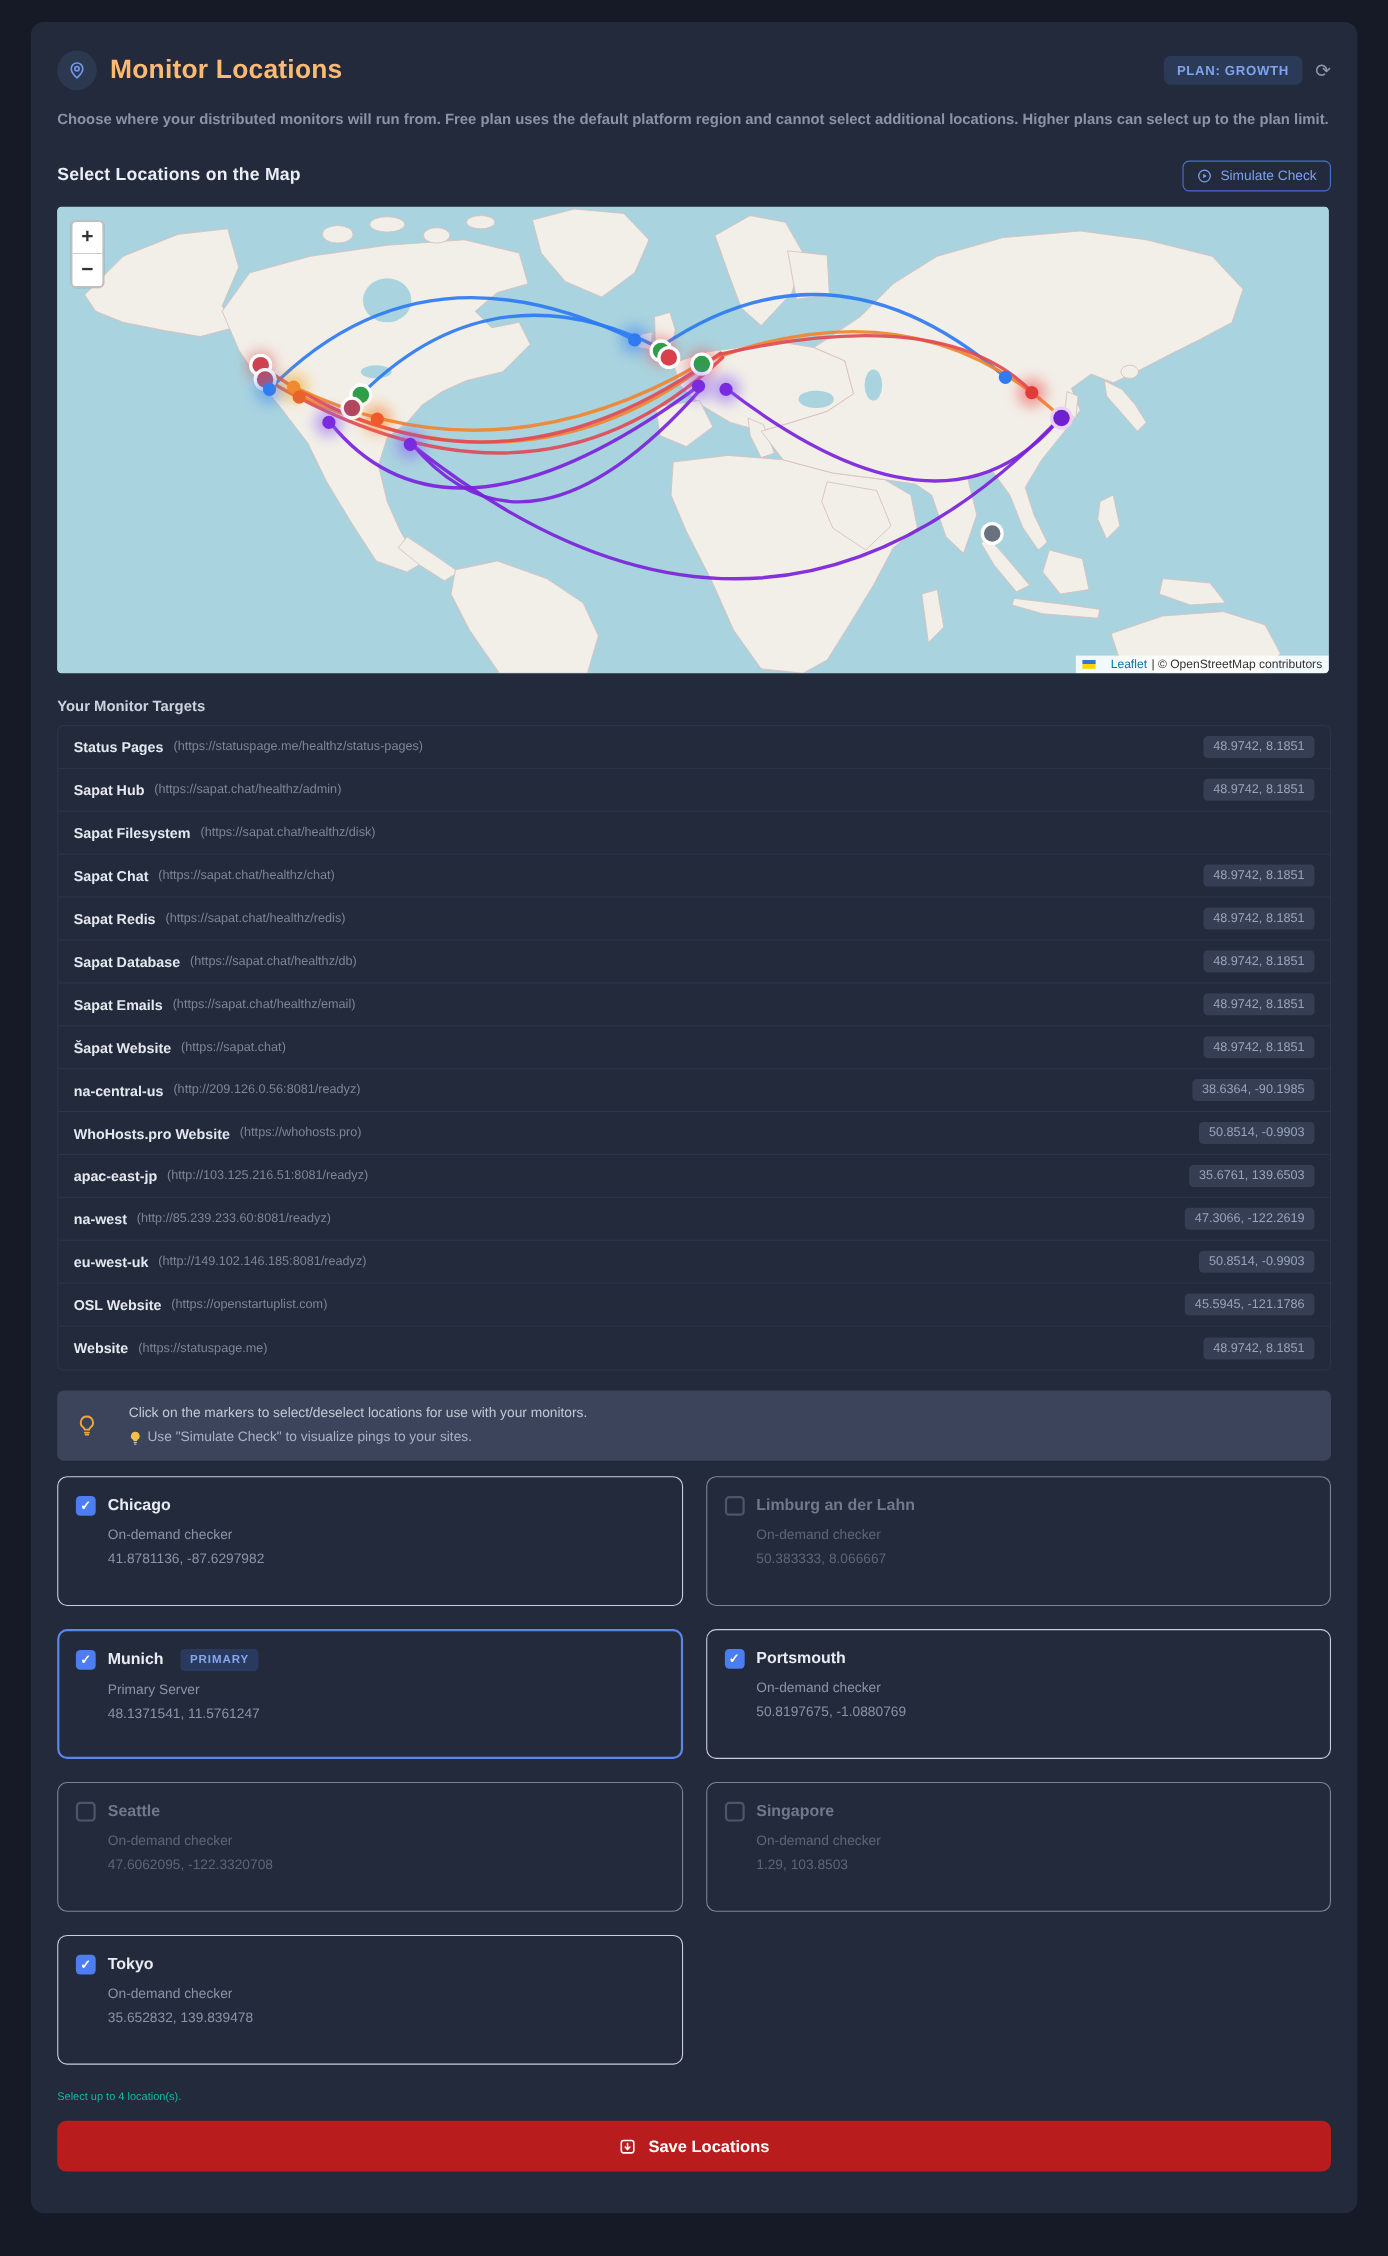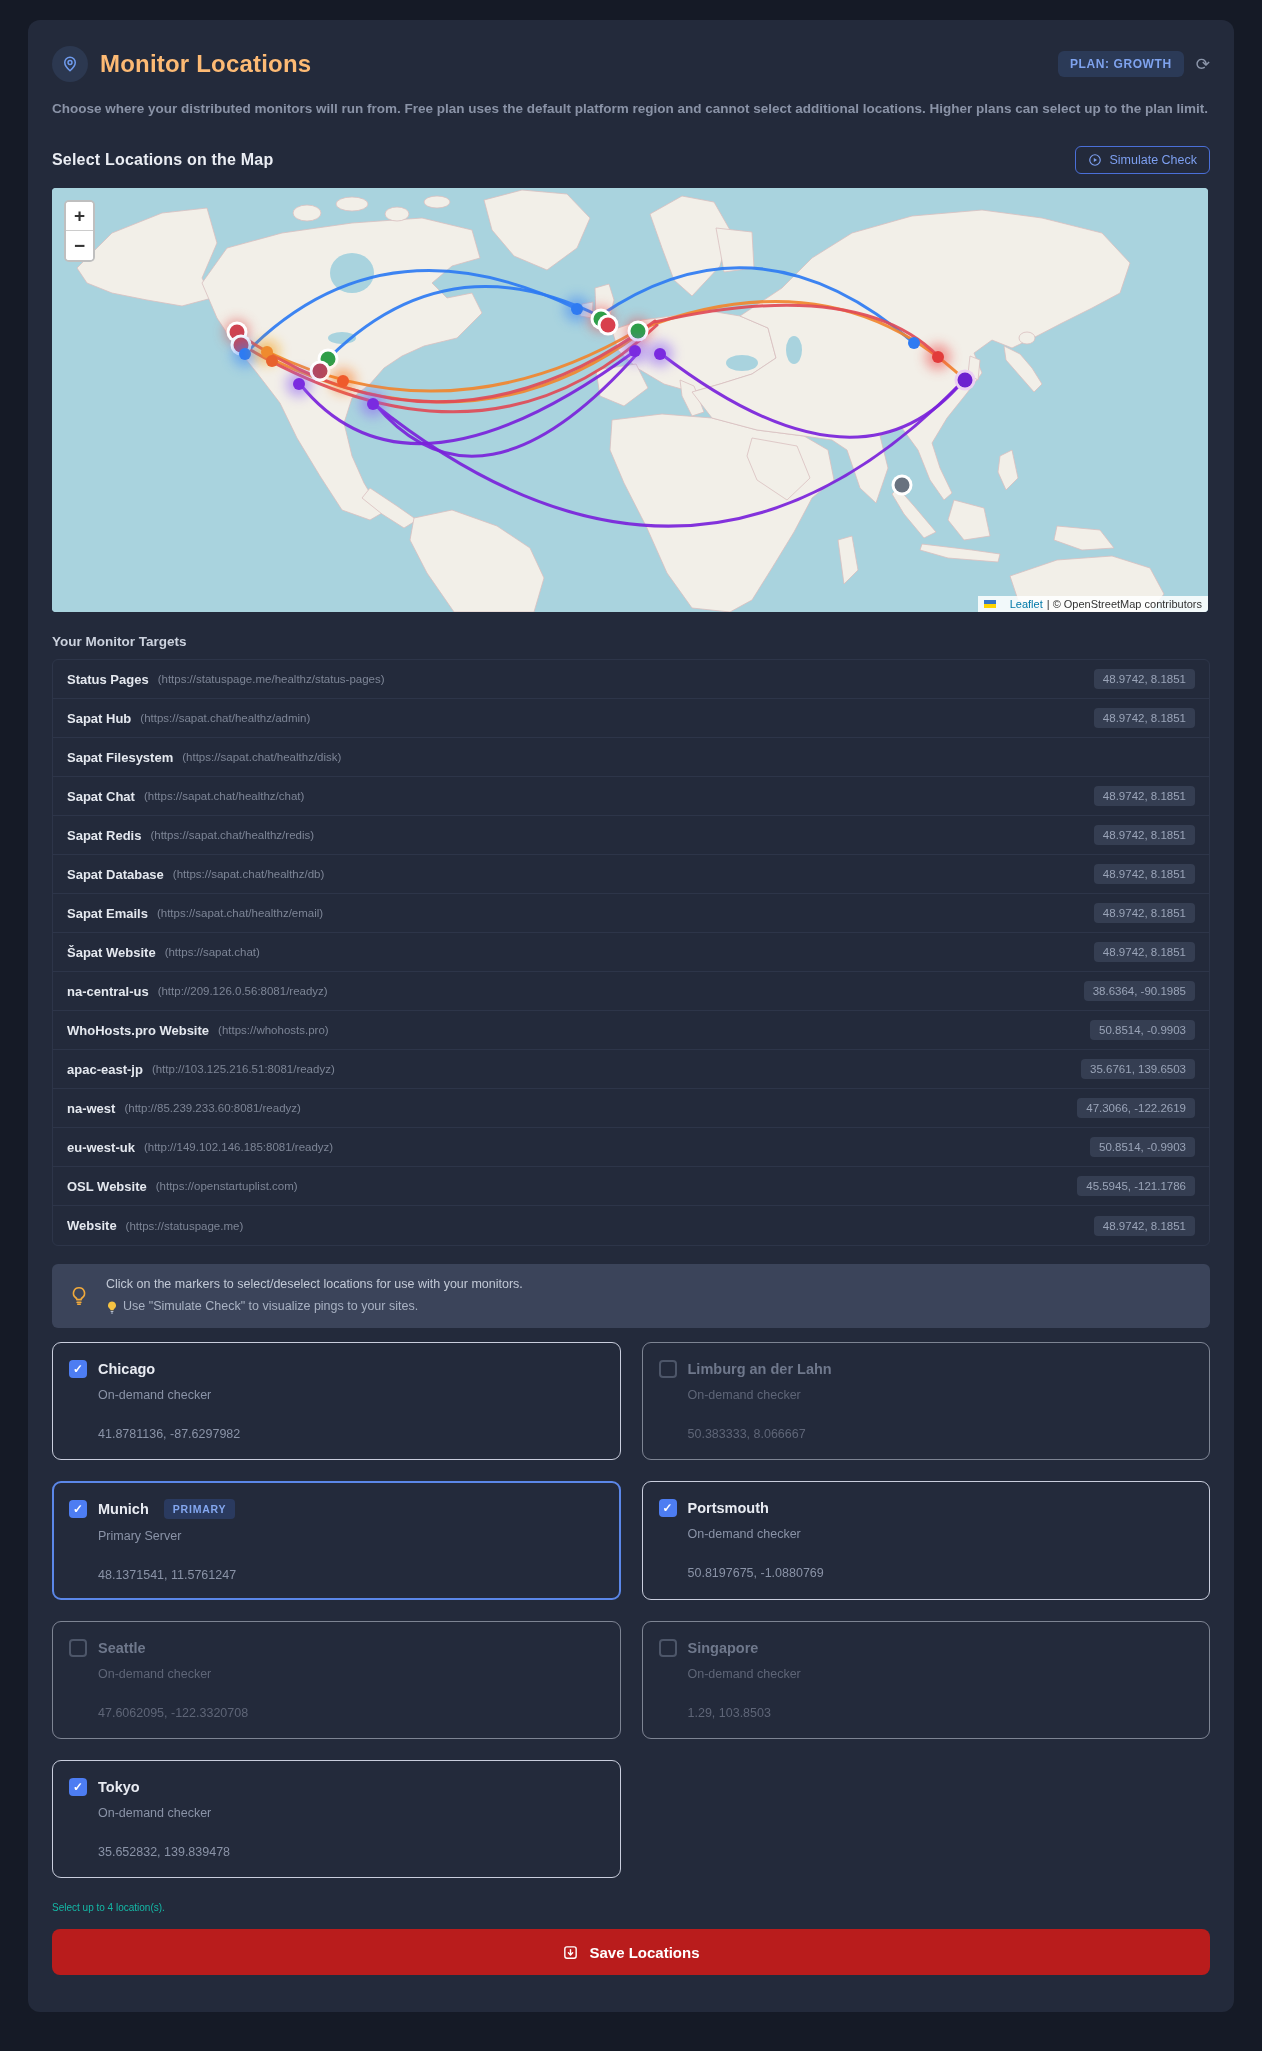--- a/index.html
+++ b/index.html
@@ -32,36 +32,36 @@
   .attrib .lf { color:#0078a8;padding-left:10px; }
   
   .tgt-h { margin-top:22px; font-size:13.5px; font-weight:700; color:#ccd2de; }
   .tgt-list { margin-top:10px; border:1px solid #2d3549; border-radius:6px; overflow:hidden; }
   .tgt-row { display:flex; align-items:center; height:39px; padding:0 14px; border-bottom:1px solid #2d3549; }
   .tgt-row:last-child { border-bottom:none; }
   .tgt-name { font-size:13px; font-weight:700; color:#e4e8ef; }
   .tgt-url { margin-left:9px; font-size:11.5px; color:#7d8596; }
   .tgt-coord { margin-left:auto; background:#353e52; color:#9aa4b8; font-size:11.5px; padding:4px 9px; border-radius:4px; }
   
-  .tip { margin-top:18px; background:#3b445a; border-radius:6px; padding:10px 16px; display:flex; align-items:center; gap:16px; }
+  .tip { margin-top:18px; background:#3b445a; border-radius:6px; padding:10px 16px; display:flex; align-items:center; gap:27px; }
   .tip-txt { font-size:12.5px; color:#c2c9d6; line-height:1.75; }
   .tip-txt .l2 { color:#a9b2c3; display:flex; align-items:center; gap:5px; }
   
   .teal-badge { margin-left:auto; background:#12393f; color:#2dd4bf; border:1px solid rgba(45,212,191,.25); font-size:11px; font-weight:700; letter-spacing:.5px; padding:5px 10px; border-radius:3px; }
   .grid { margin-top:14px; display:grid; grid-template-columns:1fr 1fr; gap:21px; }
   .card { border:1px solid #c9cedd; border-radius:9px; padding:17px 16px; min-height:118px; background:transparent; cursor:pointer; }
   .card.primary { border:2px solid #5b87e8; padding:16px 15px; }
   .card .row1 { display:flex; align-items:center; gap:11px; }
   .cbx { width:18px; height:18px; border-radius:4px; display:flex; align-items:center; justify-content:center; flex:0 0 18px; }
   .cbx.on { background:#4d7df2; color:#fff; font-size:12px; font-weight:700; }
   .cbx.off { border:2px solid #4d5669; background:transparent; }
   .cname { font-size:14.5px; font-weight:700; color:#e8ebf2; }
   .pbadge { background:#2a3a5f; color:#84a7ef; font-size:10.5px; font-weight:700; letter-spacing:.8px; padding:4px 9px; border-radius:4px; margin-left:4px; }
   .csub { margin-top:10px; margin-left:29px; font-size:12.5px; color:#8a93a7; }
-  .ccoord { margin-top:25px; margin-left:29px; font-size:12.5px; color:#8a93a7; }
+  .ccoord { margin-top:8px; margin-left:29px; font-size:12.5px; color:#8a93a7; }
   .card.dim { border-color:rgba(201,206,221,.55); }
   .card.dim .cname { color:#6f788c; }
   .card.dim .csub, .card.dim .ccoord { color:#5e6577; }
   .note { margin-top:24px; font-size:10px; color:#14b8a6; }
   .save-btn { margin-top:16px; width:100%; height:46px; background:#b91c1c; border:none; border-radius:8px; color:#fff; font-size:15px; font-weight:600; display:flex; align-items:center; justify-content:center; gap:10px; cursor:pointer; font-family:inherit; }
 </style>
 </head>
 <body>
 
 <div class="page-card">

